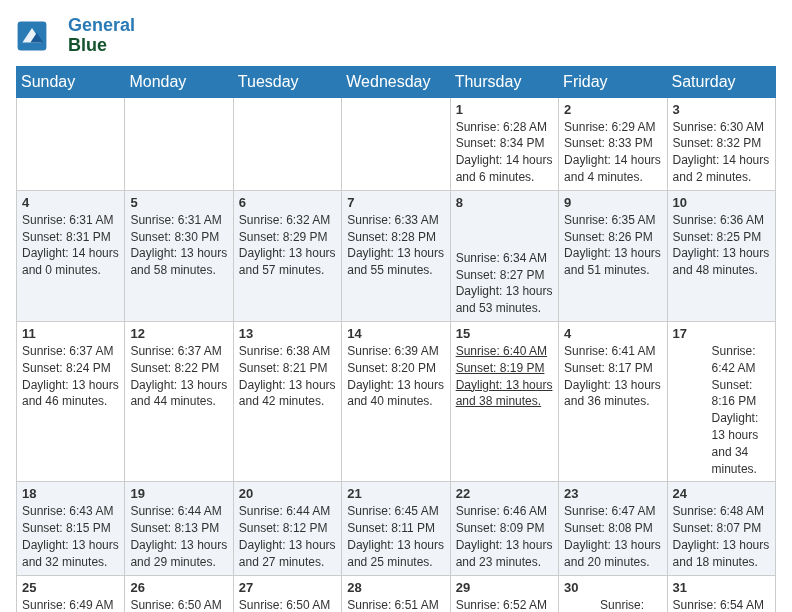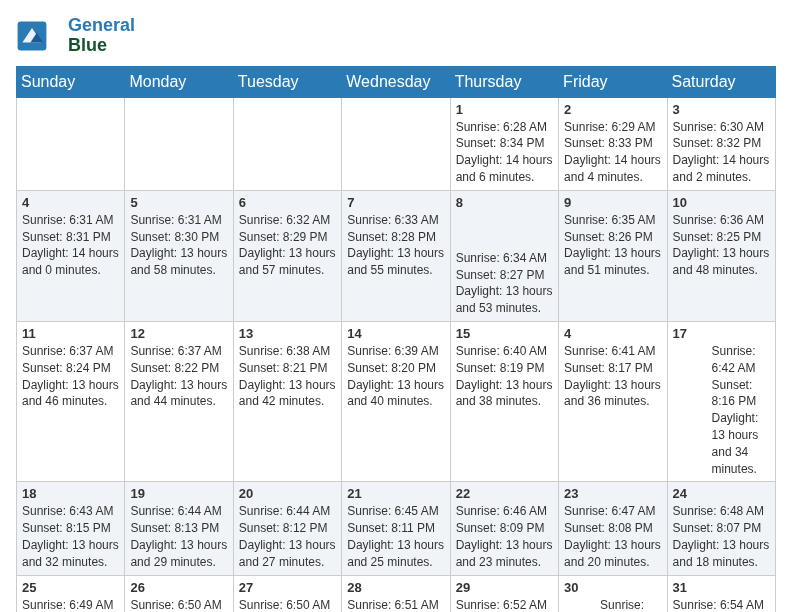--- a/index.html
+++ b/index.html
@@ -209,21 +209,21 @@
 Daylight: 13 hours and 42 minutes.</div>
         </td>
         <td>
           <div class="day-number">14</div>
           <div class="day-info" style="white-space: pre-line;">Sunrise: 6:39 AM
 Sunset: 8:20 PM
 Daylight: 13 hours and 40 minutes.</div>
         </td>
         <td>
           <div class="day-number">15</div>
-          <div class="day-info" style="white-space: pre-line;">Sunrise: 6:40 AM
+          <div class="day-info" style="white-space: pre-line; text-decoration: underline;">Sunrise: 6:40 AM
 Sunset: 8:19 PM
 Daylight: 13 hours and 38 minutes.</div>
         </td>
         <td>
           <div class="day-number">4</div>
           <div class="day-info" style="white-space: pre-line;">Sunrise: 6:41 AM
 Sunset: 8:17 PM
 Daylight: 13 hours and 36 minutes.</div>
         </td>
         <td>

